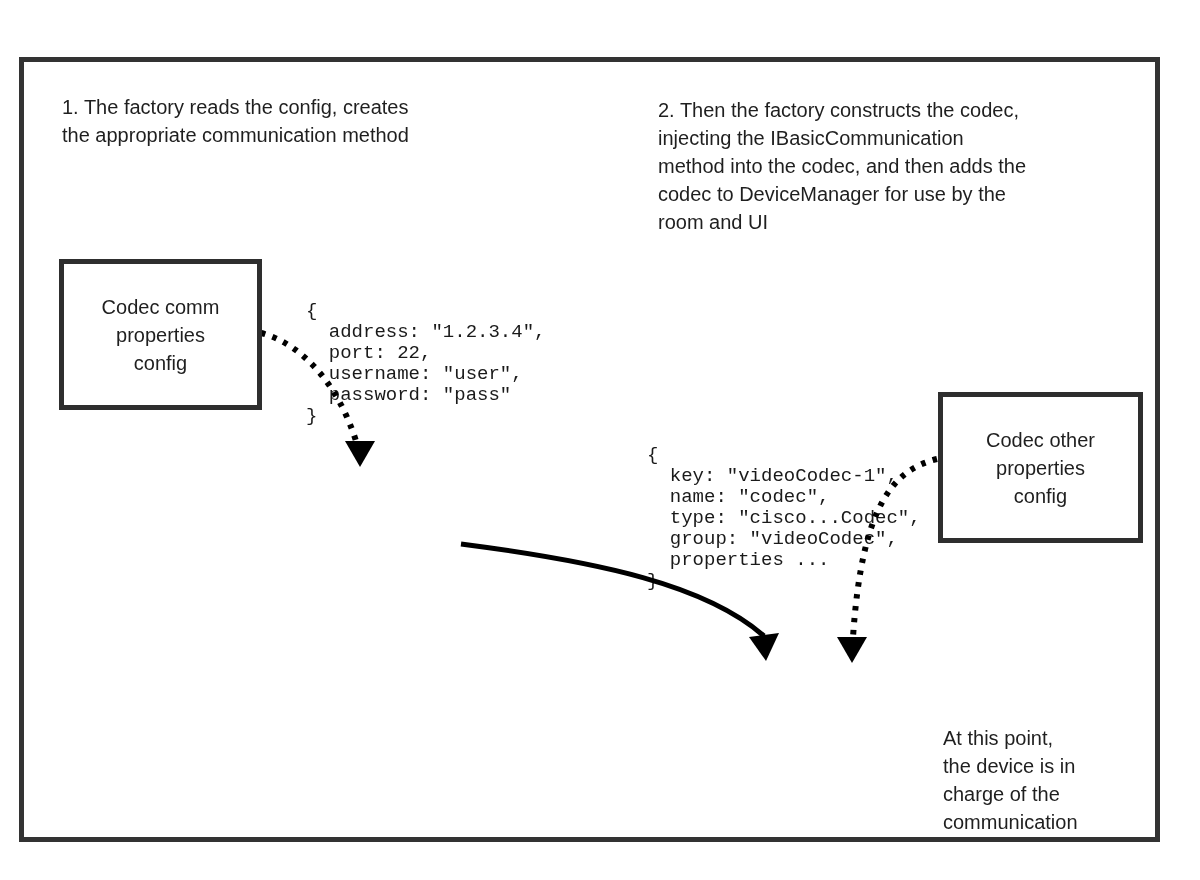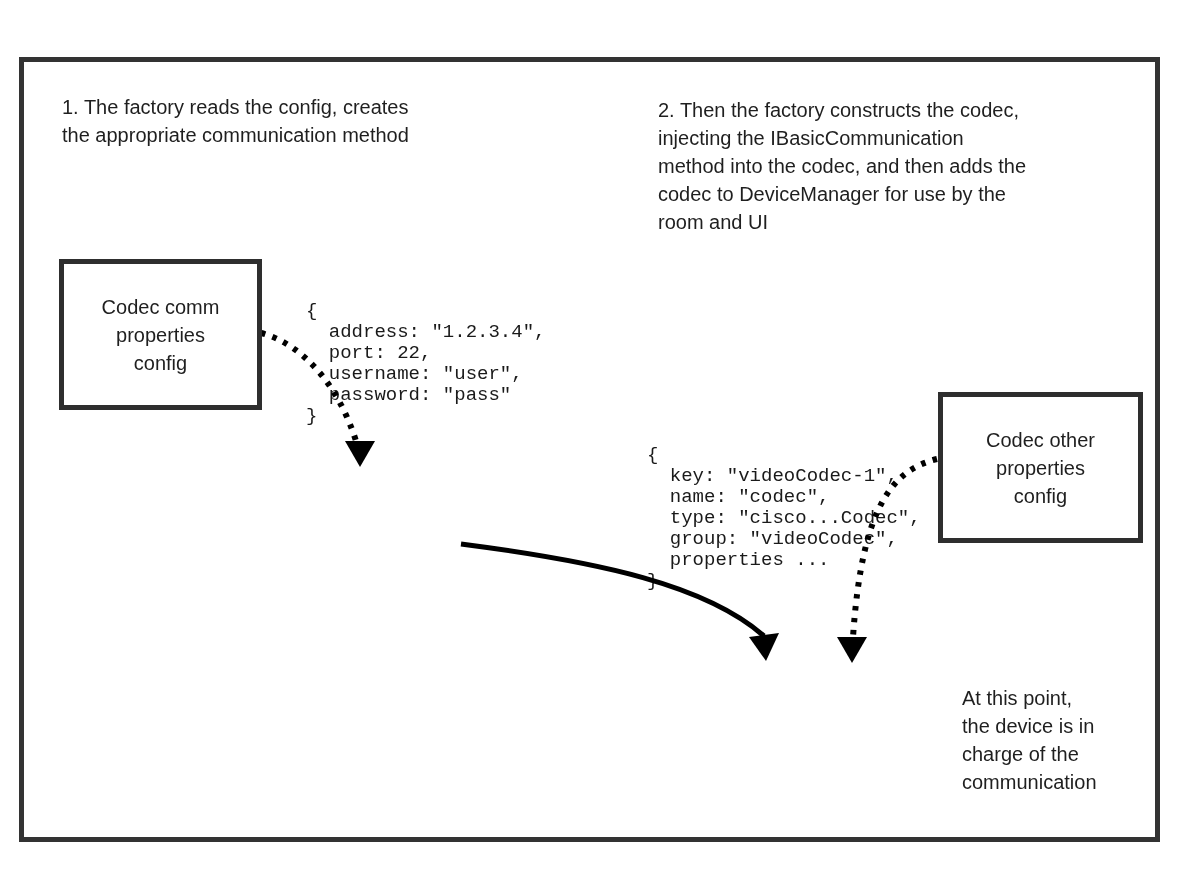--- a/index.html
+++ b/index.html
@@ -20,21 +20,21 @@
     background: transparent;
   }
   .annotation {
     position: absolute;
     font-size: 20px;
     line-height: 28px;
     white-space: pre-line;
   }
   .annotation.step1 { left: 62px; top: 93px; }
   .annotation.step2 { left: 658px; top: 96px; }
-  .annotation.final-note { left: 943px; top: 684px; margin-left: 19px; }
+  .annotation.final-note { left: 943px; top: 724px; }
   .node {
     position: absolute;
     border: 5px solid #2e2e2e;
     background: #ffffff;
     display: flex;
     align-items: center;
     justify-content: center;
     text-align: center;
     font-size: 20px;
     line-height: 28px;

